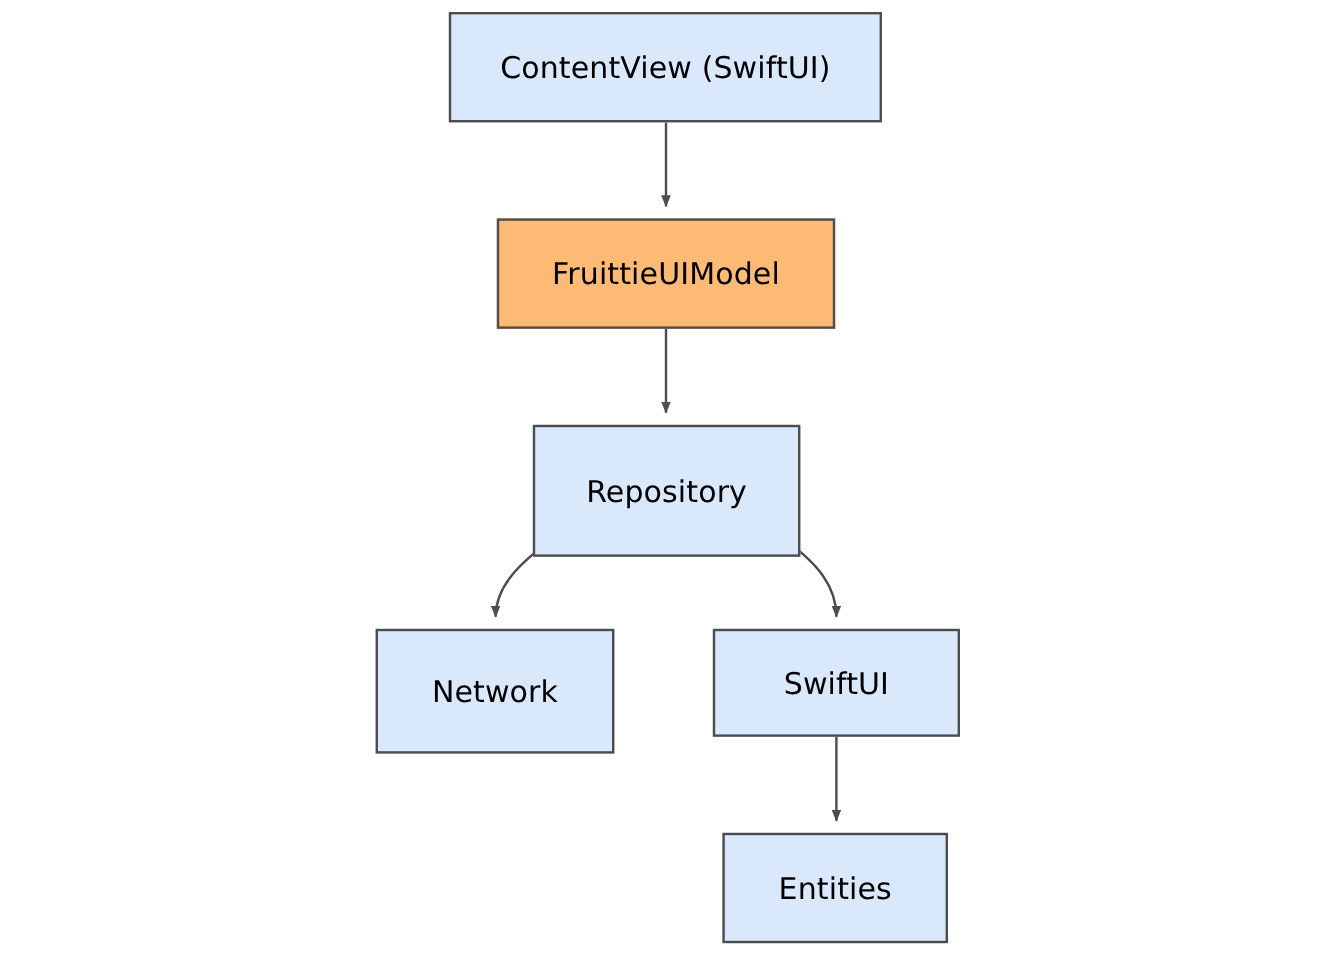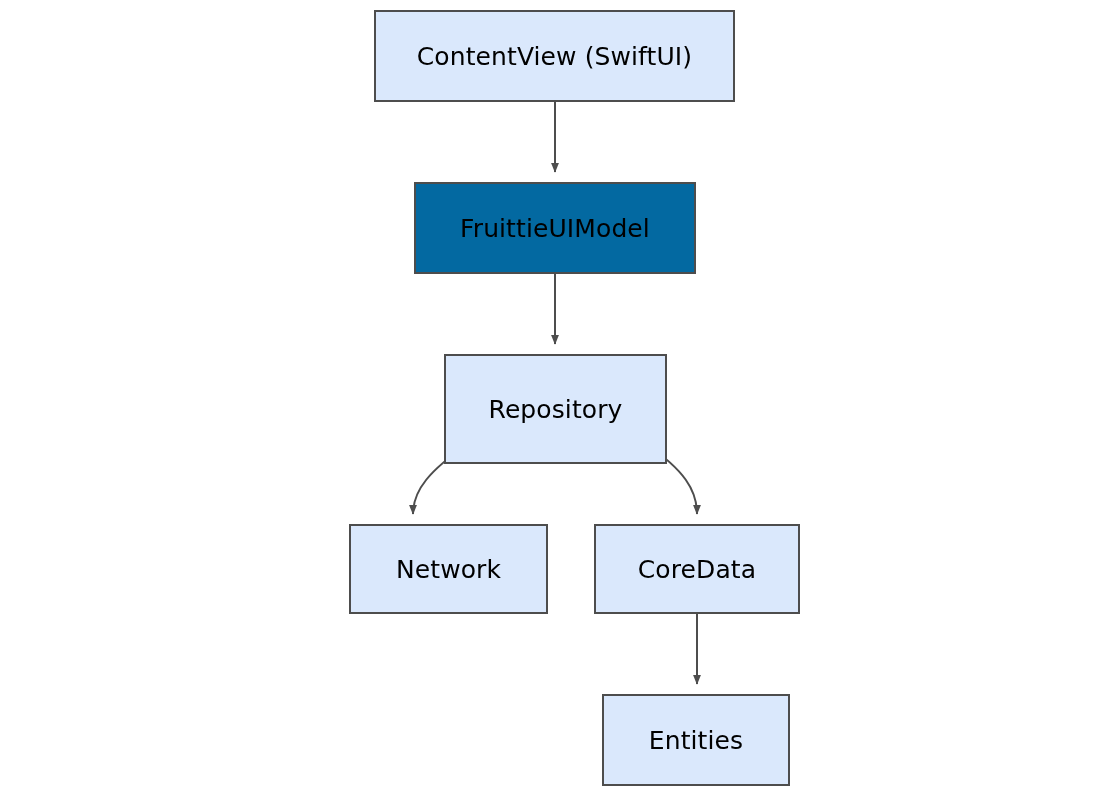--- a/index.html
+++ b/index.html
@@ -67,33 +67,33 @@
 
     <path d="M 646 444 C 684 470, 697 490, 697 514" fill="none" stroke="#4d4d4d" stroke-width="2" marker-end="url(#arrowhead)"></path>
 
     <path d="M 697 614 L 697 684" fill="none" stroke="#4d4d4d" stroke-width="2" marker-end="url(#arrowhead)"></path>
   </svg>
 
   <div class="node" id="node-contentview" style="left: 374px; top: 10px; width: 361px; height: 92px; background: rgb(218, 232, 252); border-color: rgb(77, 77, 77); border-width: 2px; color: rgb(0, 0, 0); font-size: 25px;">
     <span class="node-label">ContentView (SwiftUI)</span>
   </div>
 
-  <div class="node" id="node-uimodel" style="left: 414px; top: 182px; width: 282px; height: 92px; background: #0369a1; border-color: rgb(77, 77, 77); border-width: 2px; color: rgb(0, 0, 0); font-size: 25px;">
+  <div class="node" id="node-uimodel" style="left: 414px; top: 182px; width: 282px; height: 92px; background: #fdba74; border-color: rgb(77, 77, 77); border-width: 2px; color: rgb(0, 0, 0); font-size: 25px;">
     <span class="node-label">FruittieUIModel</span>
   </div>
 
   <div class="node" id="node-repository" style="left: 444px; top: 354px; width: 223px; height: 110px; background: rgb(218, 232, 252); border-color: rgb(77, 77, 77); border-width: 2px; color: rgb(0, 0, 0); font-size: 25px;">
     <span class="node-label">Repository</span>
   </div>
 
-  <div class="node" id="node-network" style="left: 313px; top: 524px; width: 199px; height: 90px; background: rgb(218, 232, 252); border-color: rgb(77, 77, 77); border-width: 2px; color: rgb(0, 0, 0); font-size: 25px; margin-left: 36px;">
+  <div class="node" id="node-network" style="left: 313px; top: 524px; width: 199px; height: 104px; background: rgb(218, 232, 252); border-color: rgb(77, 77, 77); border-width: 2px; color: rgb(0, 0, 0); font-size: 25px;">
     <span class="node-label">Network</span>
   </div>
 
   <div class="node" id="node-coredata" style="left: 594px; top: 524px; width: 206px; height: 90px; background: rgb(218, 232, 252); border-color: rgb(77, 77, 77); border-width: 2px; color: rgb(0, 0, 0); font-size: 25px;">
-    <span class="node-label">CoreData</span>
+    <span class="node-label">SwiftUI</span>
   </div>
 
   <div class="node" id="node-entities" style="left: 602px; top: 694px; width: 188px; height: 92px; background: rgb(218, 232, 252); border-color: rgb(77, 77, 77); border-width: 2px; color: rgb(0, 0, 0); font-size: 25px; text-align: center;">
     <span class="node-label">Entities</span>
   </div>
 
 </div>
 
 </body></html>

